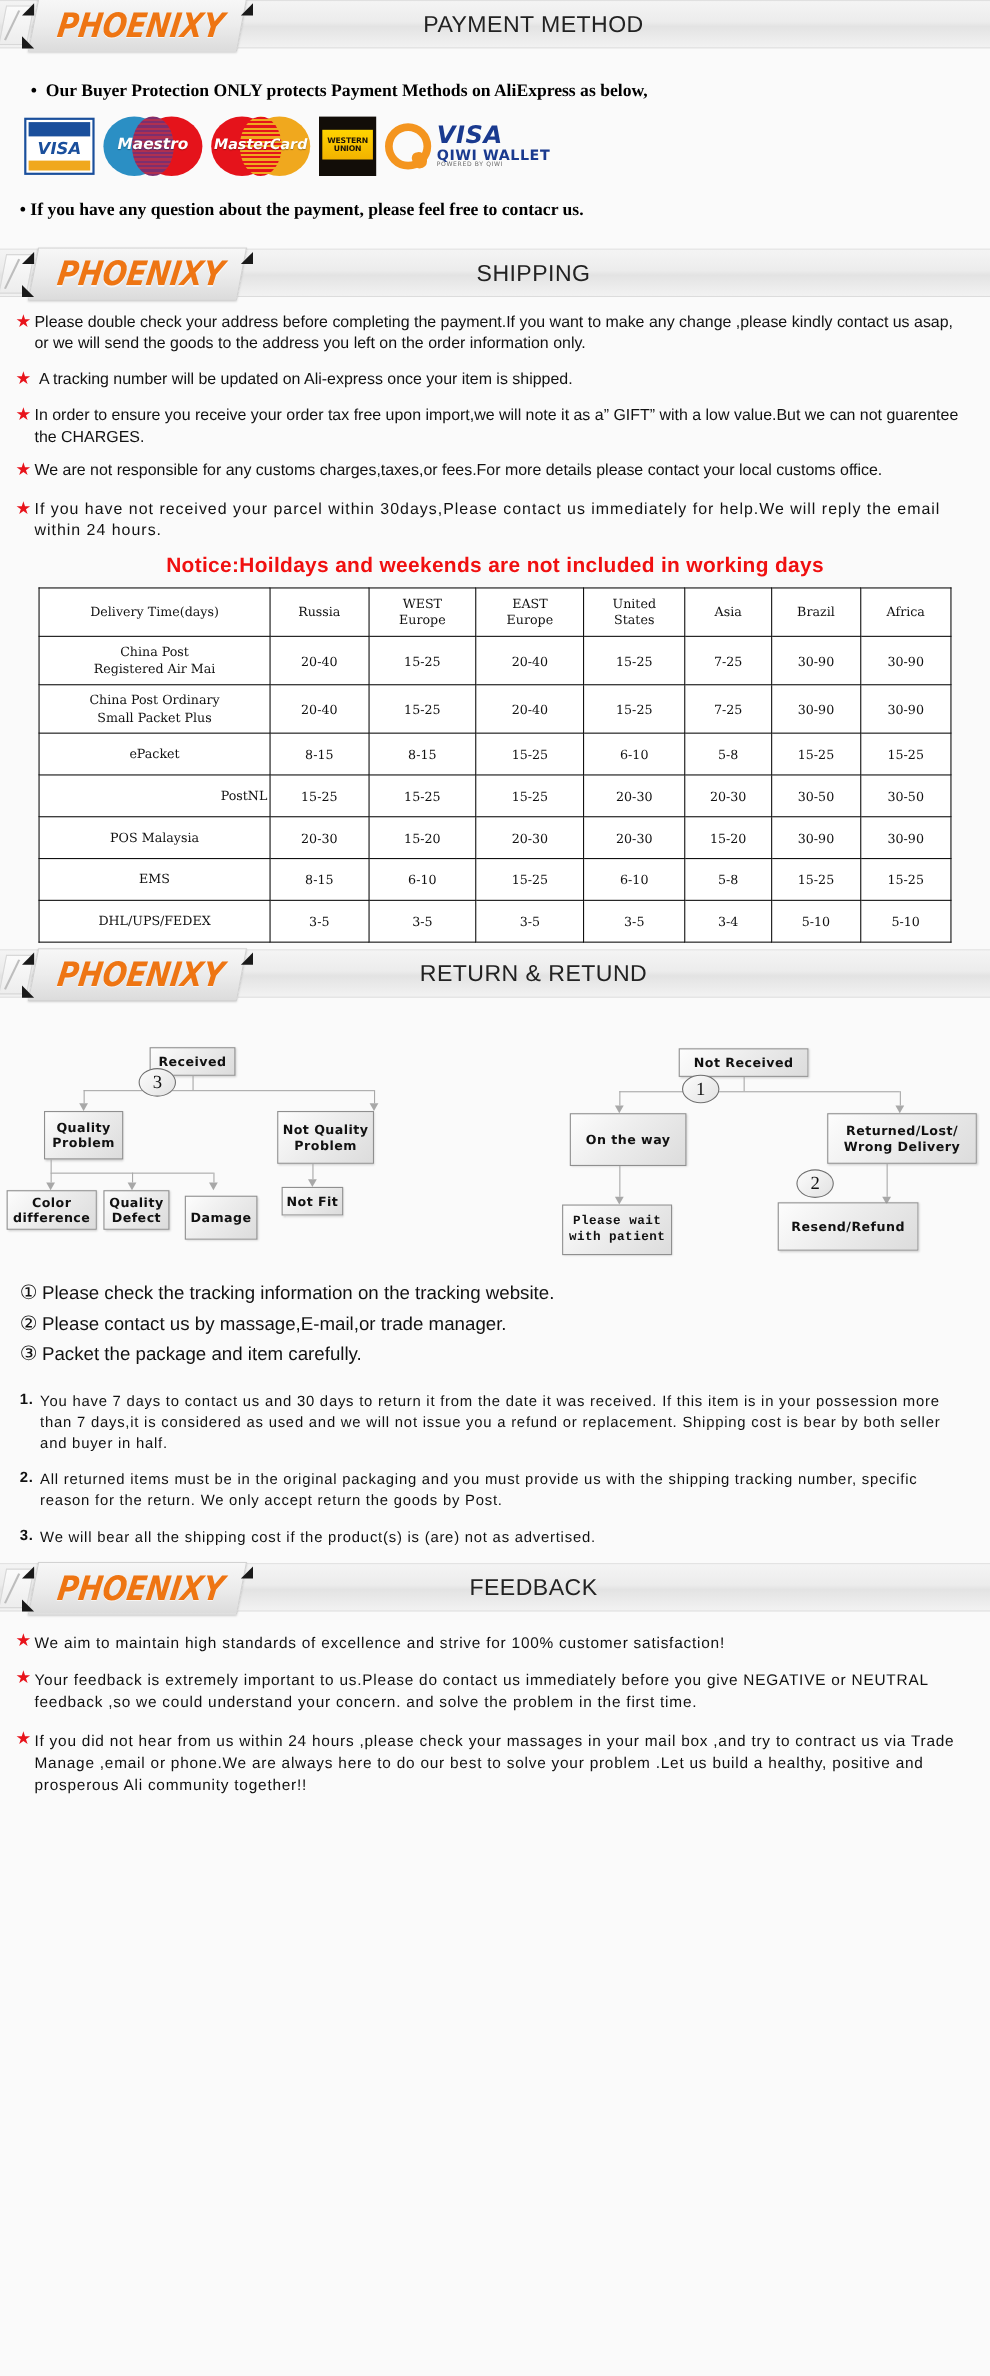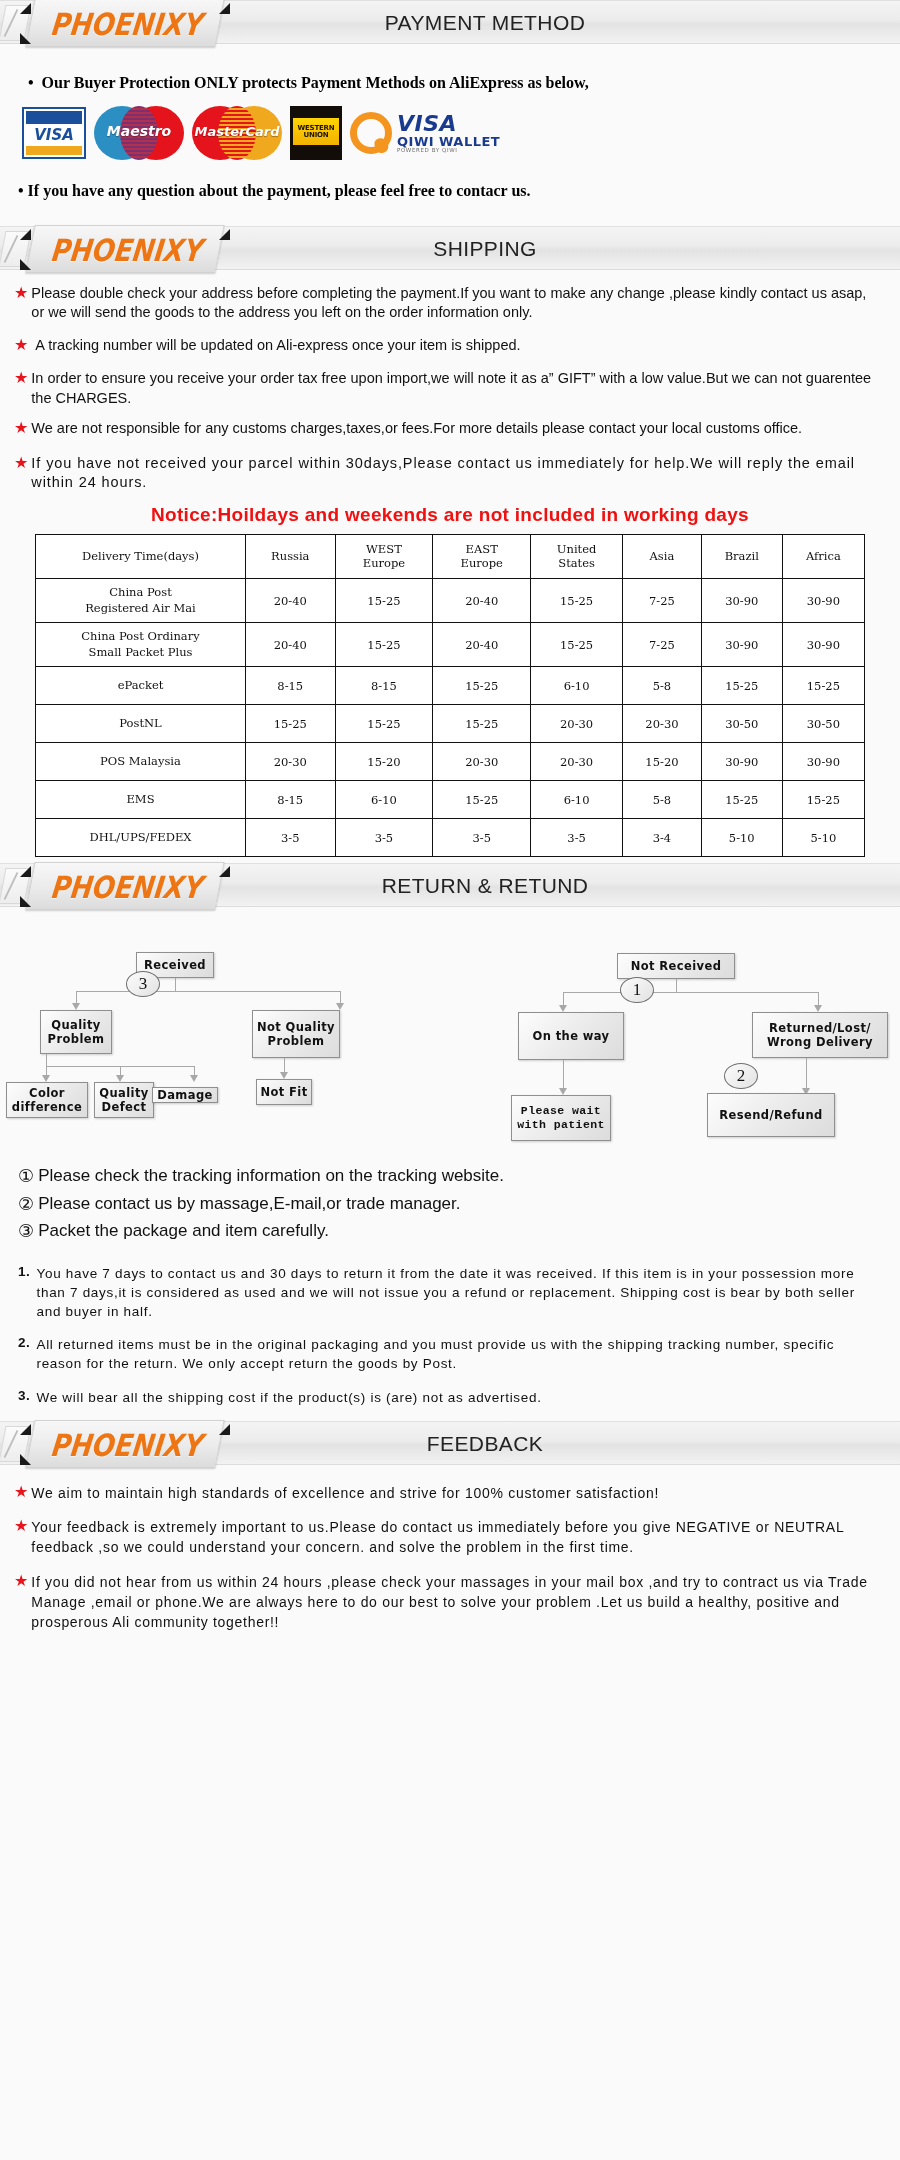--- a/index.html
+++ b/index.html
@@ -343,21 +343,21 @@
         <td class="name" style="white-space: pre-line;">ePacket</td>
         <td>8-15</td>
         <td>8-15</td>
         <td>15-25</td>
         <td>6-10</td>
         <td>5-8</td>
         <td>15-25</td>
         <td>15-25</td>
       </tr>
       <tr>
-        <td class="name" style="white-space: pre-line;">PostNL</td>
+        <td class="name" style="white-space: pre-line; text-align: right;">PostNL</td>
         <td>15-25</td>
         <td>15-25</td>
         <td>15-25</td>
         <td>20-30</td>
         <td>20-30</td>
         <td>30-50</td>
         <td>30-50</td>
       </tr>
       <tr>
         <td class="name" style="white-space: pre-line;">POS Malaysia</td>
@@ -424,21 +424,21 @@
   <div class="farrow" style="left:42px; top:150px;"></div>
   <div class="fline" style="left:120px; top:141px; width:1px; height:9px;"></div>
   <div class="farrow" style="left:116px; top:150px;"></div>
   <div class="fline" style="left:194px; top:141px; width:1px; height:9px;"></div>
   <div class="farrow" style="left:190px; top:150px;"></div>
 
   <div class="fbox" style="left:6px; top:157px; width:82px; height:36px; white-space:pre-line;">Color
 difference</div>
   <div class="fbox" style="left:94px; top:157px; width:60px; height:36px; white-space:pre-line;">Quality
 Defect</div>
-  <div class="fbox" style="left:152px; top:162px; width:66px; height:16px;">Damage</div>
+  <div class="fbox" style="left:168px; top:162px; width:66px; height:40px;">Damage</div>
 
   <div class="fline" style="left:284px; top:133px; width:1px; height:14px;"></div>
   <div class="farrow" style="left:280px; top:147px;"></div>
   <div class="fbox" style="left:256px; top:154px; width:56px; height:26px;">Not Fit</div>
 
   <div class="fbox" style="left:617px; top:28px; width:118px; height:26px;">Not  Received</div>
   <div class="fline" style="left:676px; top:54px; width:1px; height:13px;"></div>
   <div class="fline" style="left:563px; top:67px; width:255px; height:1px;"></div>
   <div class="fline" style="left:563px; top:67px; width:1px; height:13px;"></div>
   <div class="farrow" style="left:559px; top:80px;"></div>

